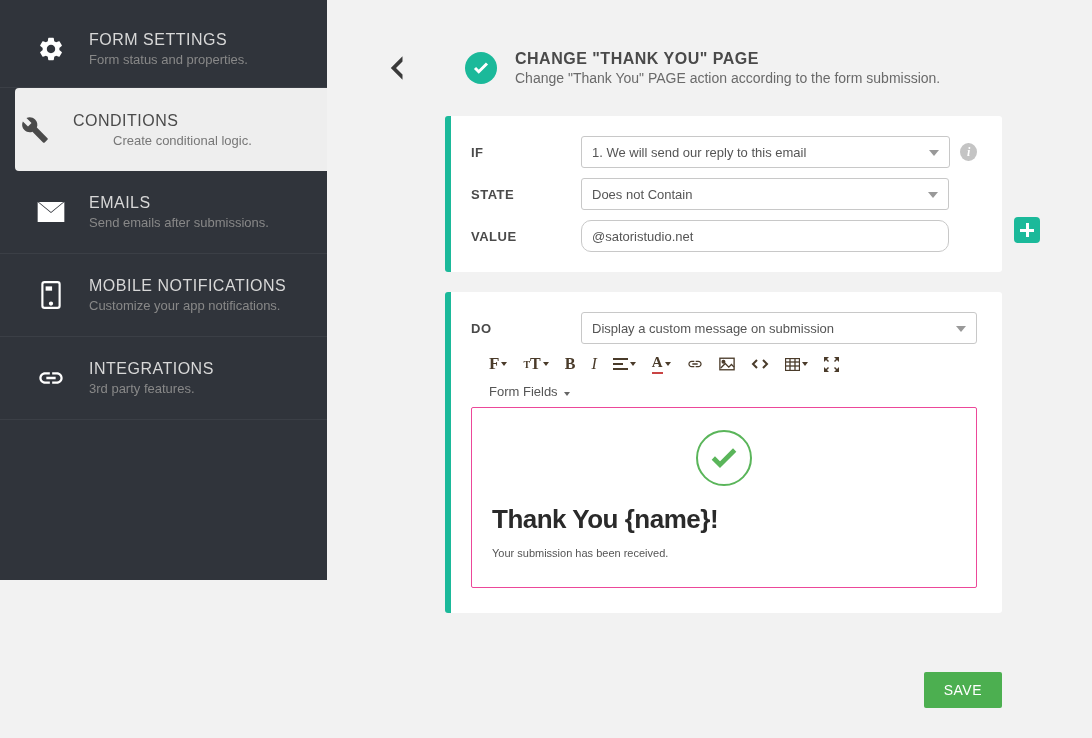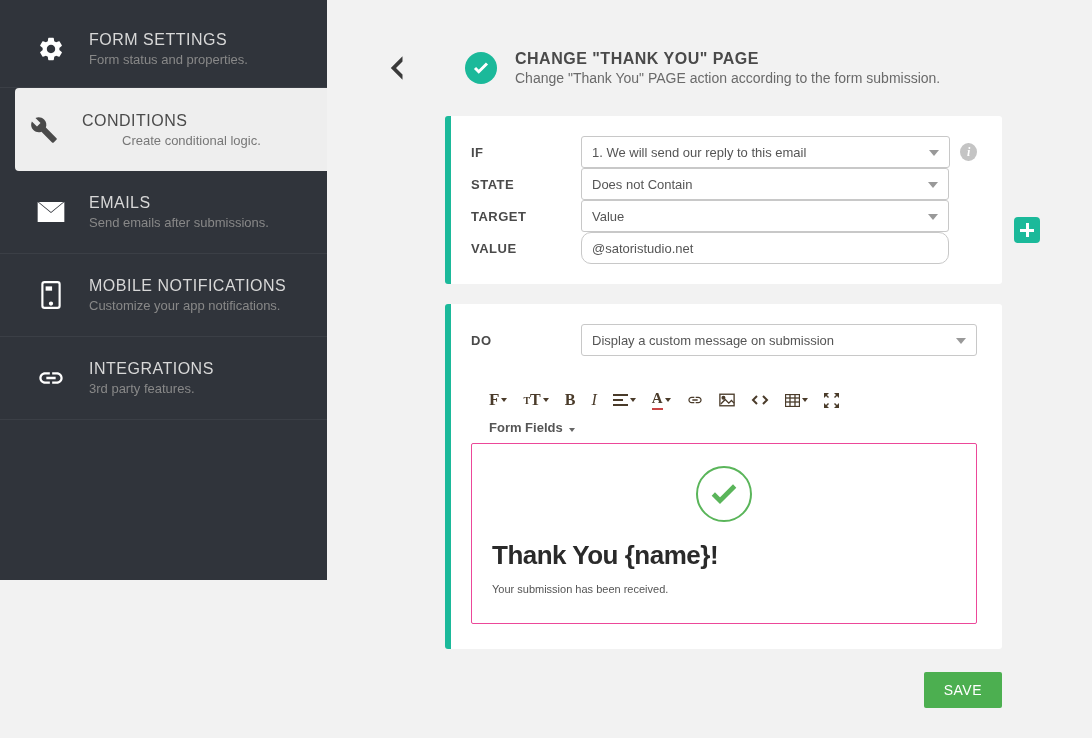--- a/index.html
+++ b/index.html
@@ -1,59 +1,59 @@
 <!DOCTYPE html>
 <html><head>
 <meta charset="utf-8">
 <style>
 * { box-sizing: border-box; margin: 0; padding: 0; }
 body { font-family: -apple-system, BlinkMacSystemFont, "Segoe UI", Arial, sans-serif; background: #f2f2f2; width: 1092px; height: 738px; overflow: hidden; position: relative; }
 
 .sidebar { width: 327px; height: 580px; background: #30343b; position: absolute; left: 0; top: 0; }
 .sidebar-item { height: 83px; padding: 20px 20px 20px 35px; display: flex; align-items: center; border-bottom: 1px solid #3b3f46; cursor: pointer; }
 .sidebar-item.first { border-top: none; padding-top: 30px; height: 88px; }
-.sidebar-item.active { background: #eeeeee; margin-left: 15px; border-radius: 4px 0 0 4px; border-bottom: none; padding-left: 13px; }
+.sidebar-item.active { background: #eeeeee; margin-left: 15px; border-radius: 4px 0 0 4px; border-bottom: none; padding-left: 4px; }
 .sidebar-icon { width: 32px; height: 32px; margin-right: 22px; flex-shrink: 0; display: flex; align-items: center; justify-content: center; }
 .sidebar-text { display: flex; flex-direction: column; }
 .sidebar-title { color: #d8d8d8; font-size: 16px; letter-spacing: 0.5px; font-weight: 400; }
 .sidebar-sub { color: #888; font-size: 13px; margin-top: 3px; }
 .sidebar-item.active .sidebar-title { color: #4a4a4a; font-weight: 500; }
 .sidebar-item.active .sidebar-sub { color: #777; margin-left: 40px; }
 
 .main { position: absolute; left: 327px; top: 0; width: 765px; height: 738px; padding: 0; }
 
 .header { display: flex; align-items: center; padding: 50px 20px 30px 55px; }
 .back-btn { width: 28px; height: 28px; display: flex; align-items: center; justify-content: center; cursor: pointer; margin-right: 55px; }
 .header-check { width: 32px; height: 32px; background: #1bb99a; border-radius: 50%; display: flex; align-items: center; justify-content: center; margin-right: 18px; }
 .header-text { display: flex; flex-direction: column; }
 .header-title { font-size: 16px; font-weight: 700; color: #4a4a4a; letter-spacing: 0.5px; }
 .header-sub { font-size: 14px; color: #6a6a6a; margin-top: 2px; }
 
 .panel { background: #fff; border-left: 6px solid #1bb99a; border-radius: 3px; margin: 0 90px 20px 118px; padding: 20px 25px 20px 20px; position: relative; }
 .panel.second { padding-bottom: 25px; }
 
-.row { display: flex; align-items: center; }
+.row { display: flex; align-items: center; margin-bottom: 10px; }
 .row:last-child { margin-bottom: 0; }
 .row-label { width: 110px; font-size: 13px; font-weight: 700; color: #4a4a4a; letter-spacing: 0.5px; }
 .row-field { flex: 1; }
 
 .select { width: 100%; height: 32px; border: 1px solid #c8c8c8; border-radius: 3px; background: #fff; padding: 0 28px 0 10px; font-size: 13px; color: #555; position: relative; display: flex; align-items: center; cursor: pointer; }
 .select::after { content: ""; position: absolute; right: 10px; top: 13px; border-left: 5px solid transparent; border-right: 5px solid transparent; border-top: 6px solid #999; }
 
 .text-input { width: 100%; height: 32px; border: 1px solid #c8c8c8; border-radius: 10px; padding: 0 10px; font-size: 13px; color: #555; }
 
 .info-icon { width: 18px; height: 18px; background: #c4c4c4; border-radius: 50%; margin-left: 10px; display: flex; align-items: center; justify-content: center; color: #fff; font-size: 12px; font-weight: bold; font-style: italic; font-family: Georgia, serif; }
 
 .toolbar { display: flex; align-items: center; gap: 16px; padding: 8px 4px 10px 18px; flex-wrap: wrap; }
 .tool { color: #4a3b2a; cursor: pointer; display: flex; align-items: center; font-size: 15px; }
 .tool.bold { font-weight: 900; font-family: Georgia, serif; }
 .tool svg { display: block; }
 .dd-caret { border-left: 3px solid transparent; border-right: 3px solid transparent; border-top: 4px solid #4a3b2a; margin-left: 2px; display: inline-block; }
 
-.form-fields { padding: 0 0 8px 18px; font-size: 13px; color: #555; cursor: pointer; font-weight: bold; }
+.form-fields { padding: 0 0 8px 18px; font-size: 13px; color: #555; cursor: pointer; }
 .form-fields .dd-caret { border-top-color: #666; margin-left: 3px; }
 
 .editor { border: 1px solid #ec4899; border-radius: 2px; padding: 22px 20px 28px; text-align: left; }
 .editor-check { width: 56px; height: 56px; border: 2px solid #5ab55a; border-radius: 50%; display: flex; align-items: center; justify-content: center; margin: 0 auto 18px; }
 .editor-title { font-family: Verdana, Geneva, sans-serif; font-size: 26px; font-weight: 900; color: #2a2a2a; letter-spacing: -0.5px; }
 .editor-sub { font-size: 11px; color: #555; margin-top: 12px; }
 
 .save-btn { position: absolute; right: 90px; bottom: 30px; background: #4caf50; color: #fff; border: none; padding: 10px 20px; font-size: 14px; border-radius: 2px; cursor: pointer; letter-spacing: 0.5px; }
 
 .add-btn { position: absolute; right: 52px; top: 217px; width: 26px; height: 26px; background: #1bb99a; border-radius: 4px; display: flex; align-items: center; justify-content: center; cursor: pointer; }
@@ -159,37 +159,29 @@
     </div>
     <div class="row">
       <div class="row-label">STATE</div>
       <div class="row-field" style="padding-right:28px;">
         <div class="select">
             <span>Does not Contain</span>
           </div>
       </div>
     </div>
     <div class="row">
-      <div class="row-label">TARGET</div>
-      <div class="row-field" style="padding-right:28px;">
-        <div class="select">
-            <span>Value</span>
-          </div>
-      </div>
-    </div>
-    <div class="row">
       <div class="row-label">VALUE</div>
       <div class="row-field" style="padding-right:28px;">
         <input class="text-input" value="@satoristudio.net" style="">
       </div>
     </div>
   </div>
 
   <div class="panel second">
-    <div class="row" style="margin-bottom:26px;">
+    <div class="row" style="margin-bottom:2px;">
       <div class="row-label">DO</div>
       <div class="row-field">
         <div class="select">
             <span>Display a custom message on submission</span>
           </div>
       </div>
     </div>
 
     <div class="toolbar">
       <span class="tool bold" style="font-size:17px;">F<span class="dd-caret"></span></span>

